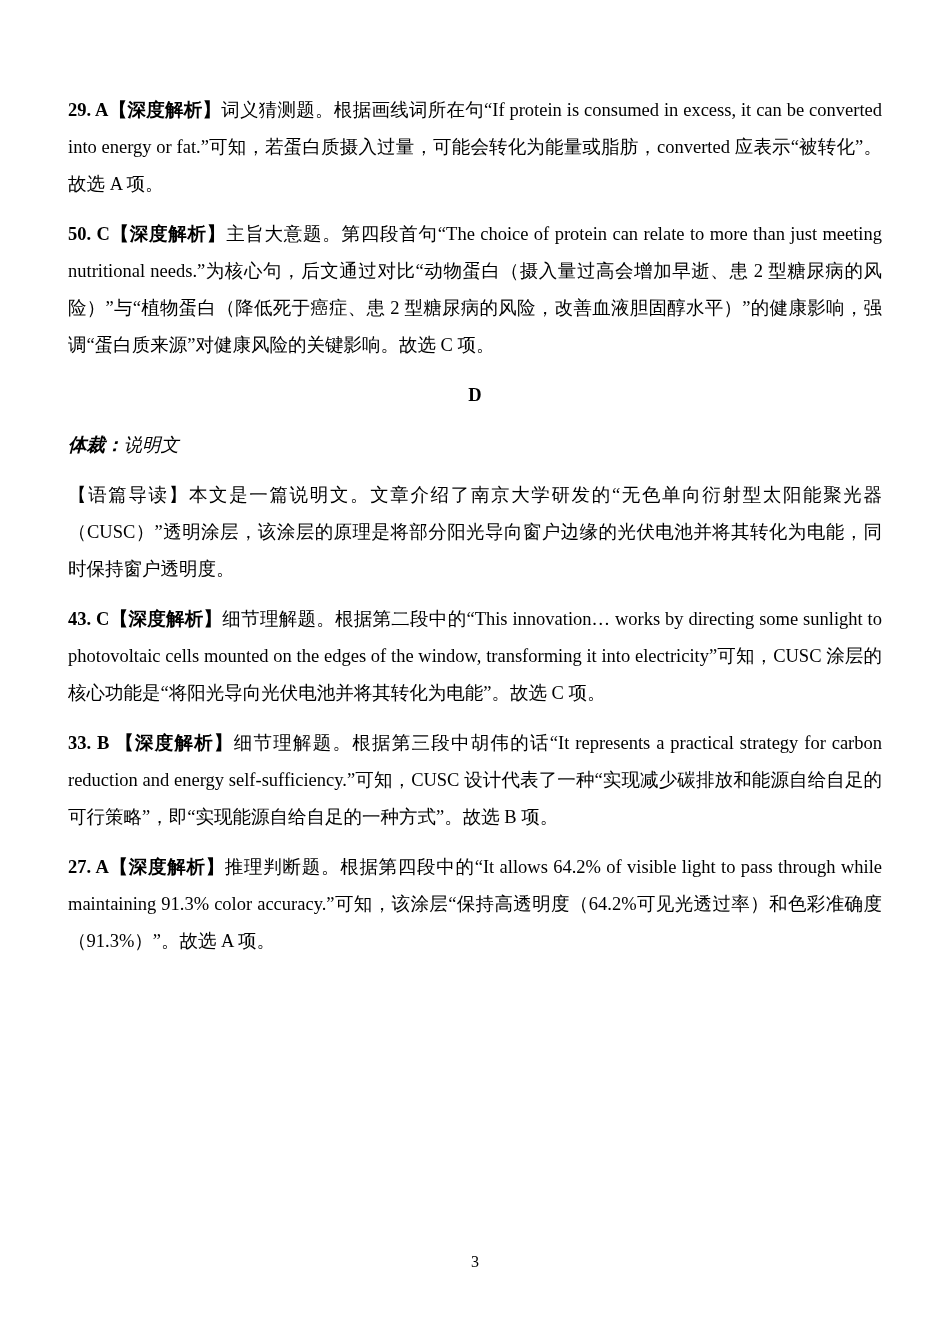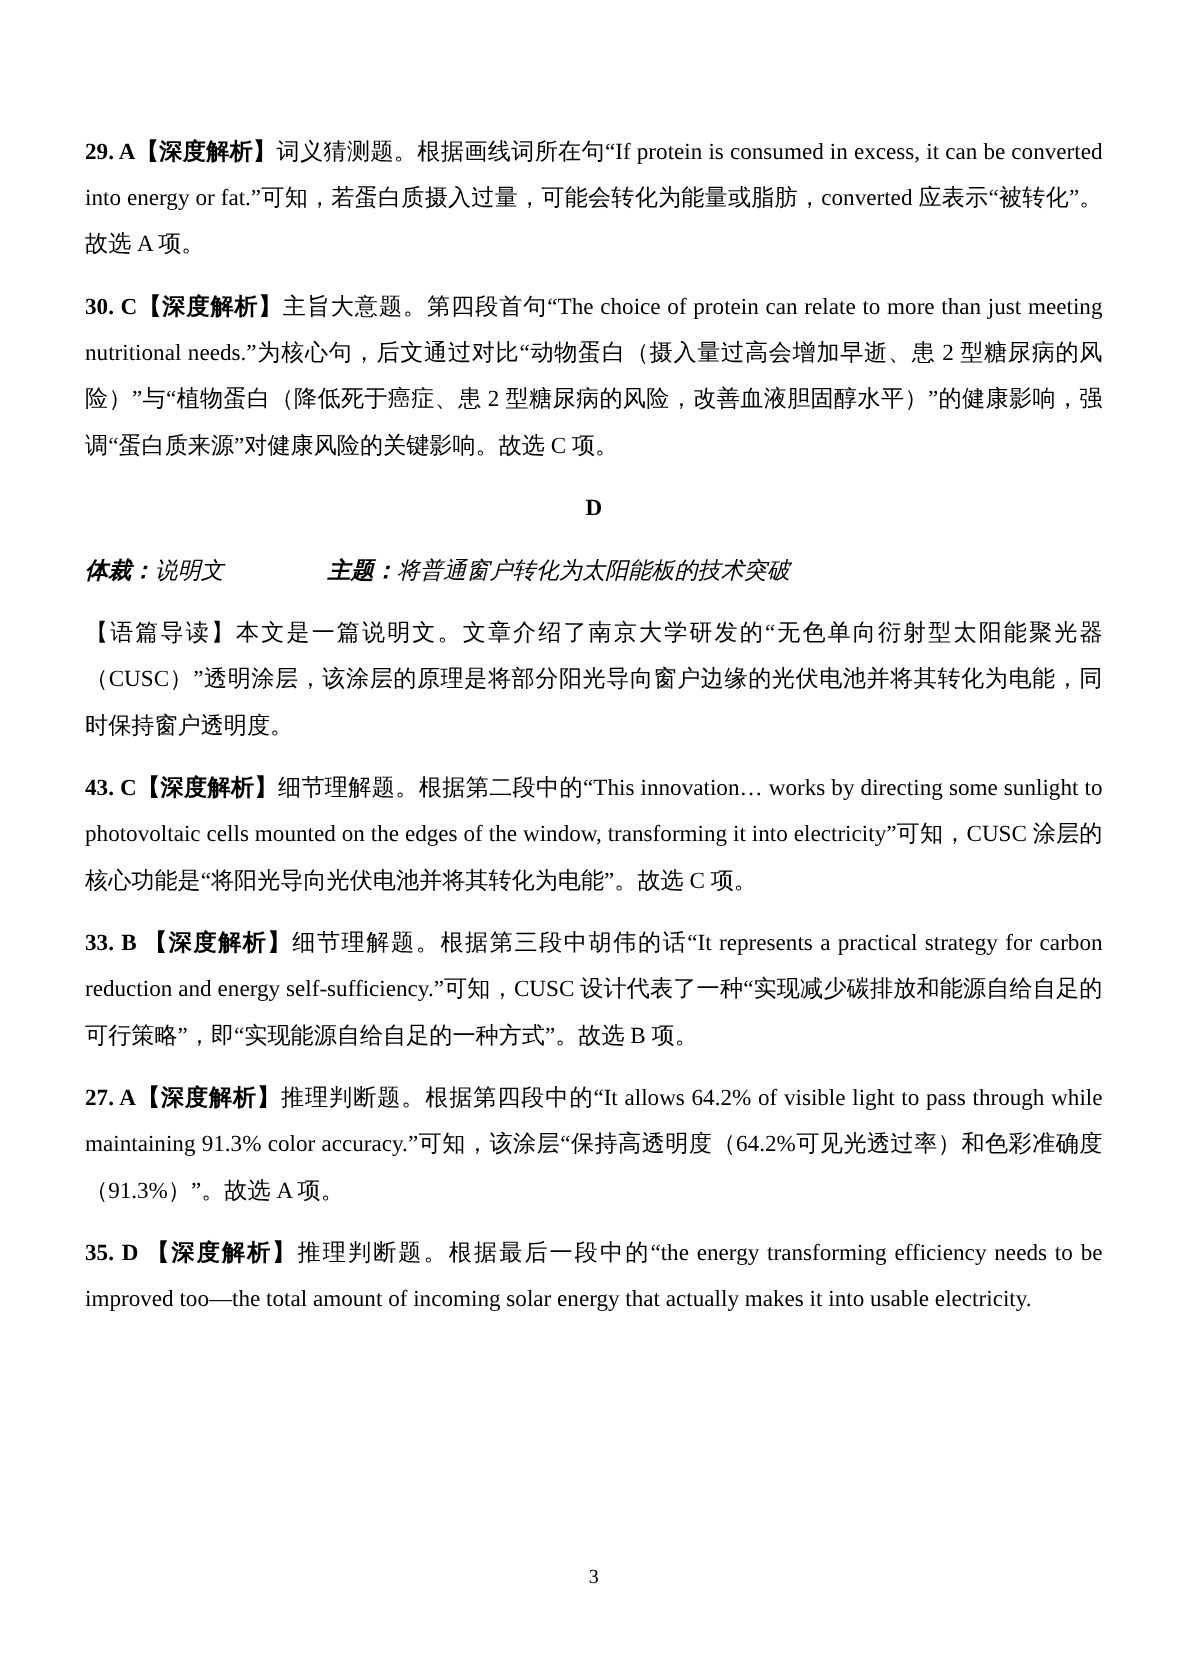--- a/index.html
+++ b/index.html
@@ -10,21 +10,21 @@
     margin: 0 auto;
     background: #ffffff;
     box-sizing: border-box;
     padding: 92px 68px 0 68px;
     font-family: "Liberation Serif", "DejaVu Serif", serif;
     font-size: 18.5px;
     line-height: 37px;
     color: #000000;
   }
   .para {
-    margin: 12px 0 13px 0;
+    margin: 0 0 13px 0;
     text-align: justify;
   }
   .b { font-weight: bold; }
   .section-heading {
     margin: 2px 0 13px 0;
     text-align: center;
     font-weight: bold;
   }
   .meta-row {
     display: flex;
@@ -45,35 +45,33 @@
     line-height: 20px;
   }
 </style>
 </head>
 <body>
 
 <div class="page">
 
   <p class="para"><span class="b">29. A</span><span class="b">【深度解析】</span><span>词义猜测题。根据画线词所在句“If protein is consumed in excess, it can be converted into energy or fat.”可知，若蛋白质摄入过量，可能会转化为能量或脂肪，converted 应表示“被转化”。故选 A 项。</span></p>
 
-  <p class="para"><span class="b">30. C</span><span class="b">【深度解析】</span><span>主旨大意题。第四段首句“The choice of protein can relate to more than just meeting nutritional needs.”为核心句，后文通过对比“动物蛋白（摄入量过高会增加早逝、患 2 型糖尿病的风险）”与“植物蛋白（降低死于癌症、患 2 型糖尿病的风险，改善血液胆固醇水平）”的健康影响，强调“蛋白质来源”对健康风险的关键影响。故选 C 项。</span></p>
+  <p class="para"><span class="b">50. C</span><span class="b">【深度解析】</span><span>主旨大意题。第四段首句“The choice of protein can relate to more than just meeting nutritional needs.”为核心句，后文通过对比“动物蛋白（摄入量过高会增加早逝、患 2 型糖尿病的风险）”与“植物蛋白（降低死于癌症、患 2 型糖尿病的风险，改善血液胆固醇水平）”的健康影响，强调“蛋白质来源”对健康风险的关键影响。故选 C 项。</span></p>
 
 
   <div class="section-heading">D</div>
 
   <div class="meta-row">
     <span class="meta-seg seg1"><span class="b">体裁：</span><span>说明文</span></span>
-    <span class="meta-seg seg3"><span class="b">主题：</span><span>将普通窗户转化为太阳能板的技术突破</span></span>
   </div>
 
   <p class="para"><span>【语篇导读】</span><span>本文是一篇说明文。文章介绍了南京大学研发的“无色单向衍射型太阳能聚光器（CUSC）”透明涂层，该涂层的原理是将部分阳光导向窗户边缘的光伏电池并将其转化为电能，同时保持窗户透明度。</span></p>
 
   <p class="para"><span class="b">43. C</span><span class="b">【深度解析】</span><span>细节理解题。根据第二段中的“This innovation… works by directing some sunlight to photovoltaic cells mounted on the edges of the window, transforming it into electricity”可知，CUSC 涂层的核心功能是“将阳光导向光伏电池并将其转化为电能”。故选 C 项。</span></p>
 
   <p class="para"><span class="b">33. B </span><span class="b">【深度解析】</span><span>细节理解题。根据第三段中胡伟的话“It represents a practical strategy for carbon reduction and energy self-sufficiency.”可知，CUSC 设计代表了一种“实现减少碳排放和能源自给自足的可行策略”，即“实现能源自给自足的一种方式”。故选 B 项。</span></p>
 
   <p class="para"><span class="b">27. A</span><span class="b">【深度解析】</span><span>推理判断题。根据第四段中的“It allows 64.2% of visible light to pass through while maintaining 91.3% color accuracy.”可知，该涂层“保持高透明度（64.2%可见光透过率）和色彩准确度（91.3%）”。故选 A 项。</span></p>
 
-  <p class="para"><span class="b">35. D </span><span class="b">【深度解析】</span><span>推理判断题。根据最后一段中的“the energy transforming efficiency needs to be improved too—the total amount of incoming solar energy that actually makes it into usable electricity.</span></p>
 
   <div class="page-footer">3</div>
 
 </div>
 
 </body></html>

